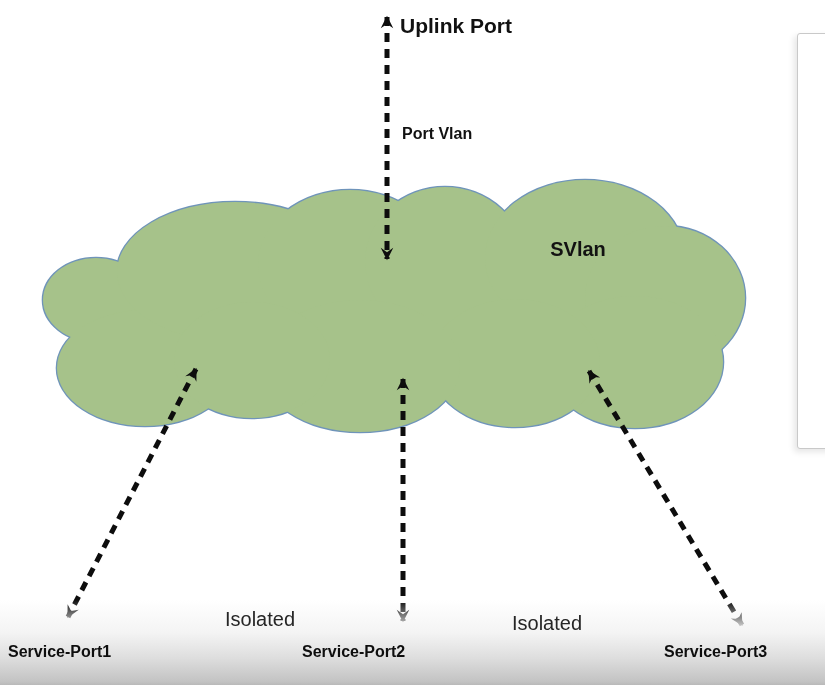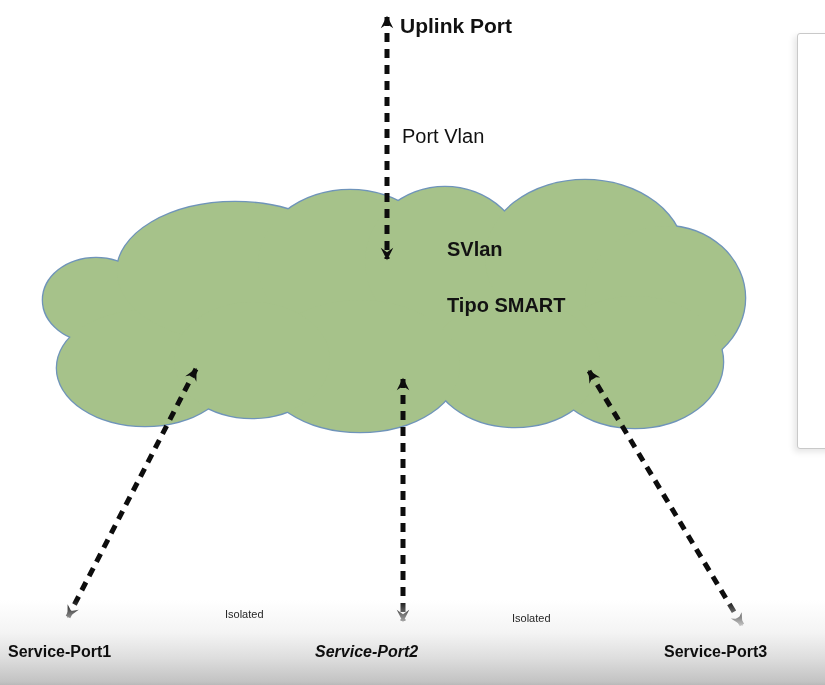--- a/index.html
+++ b/index.html
@@ -35,48 +35,48 @@
   .label-uplink {
     left: 400px;
     top: 11px;
     font-size: 21px;
     font-weight: bold;
     line-height: 30px;
   }
   .label-portvlan {
     left: 402px;
     top: 125px;
-    font-size: 20px;
-    font-weight: normal;
+    font-size: 16px;
+    font-weight: bold;
   }
   .label-cloud {
     left: 447px;
     top: 235px;
     width: 262px;
-    text-align: left;
+    text-align: center;
     font-size: 20px;
     font-weight: bold;
     line-height: 28px;
     color: #121212;
   }
   .label-isolated {
-    font-size: 11px;
+    font-size: 20px;
     font-weight: normal;
     color: #262626;
   }
   .iso-1 { left: 225px; top: 608px; }
   .iso-2 { left: 512px; top: 612px; }
   .label-serviceport {
     top: 643px;
     font-size: 16px;
     font-weight: bold;
     color: #0e0e0e;
   }
   .sp-1 { left: 8px; }
-  .sp-2 { left: 315px; font-style: italic; }
+  .sp-2 { left: 302px; }
   .sp-3 { left: 664px; width: 165px; }
   .bottom-band {
     position: absolute;
     left: 0;
     top: 600px;
     width: 825px;
     height: 85px;
     background: linear-gradient(180deg,
       rgba(255,255,255,0) 0%,
       #f4f4f4 38%,
@@ -144,21 +144,21 @@
       <line x1="589" y1="371" x2="742" y2="625" marker-start="url(#arrowhead)" marker-end="url(#arrowhead)"></line>
     </g>
   </svg>
 
   <div class="label label-uplink"><span>Uplink Port</span><br>
 </div>
 
   <div class="label label-portvlan">Port Vlan</div>
 
   <div class="label label-cloud"><span>SVlan</span><br>
-<span>Tipo SMART</span></div>
+</div>
 
   <div class="bottom-band"></div>
 
   <div class="label label-isolated iso-1">Isolated</div>
   <div class="label label-isolated iso-2">Isolated</div>
 
   <div class="label label-serviceport sp-1">Service-Port1</div>
   <div class="label label-serviceport sp-2">Service-Port2</div>
   <div class="label label-serviceport sp-3">Service-Port3</div>
 

